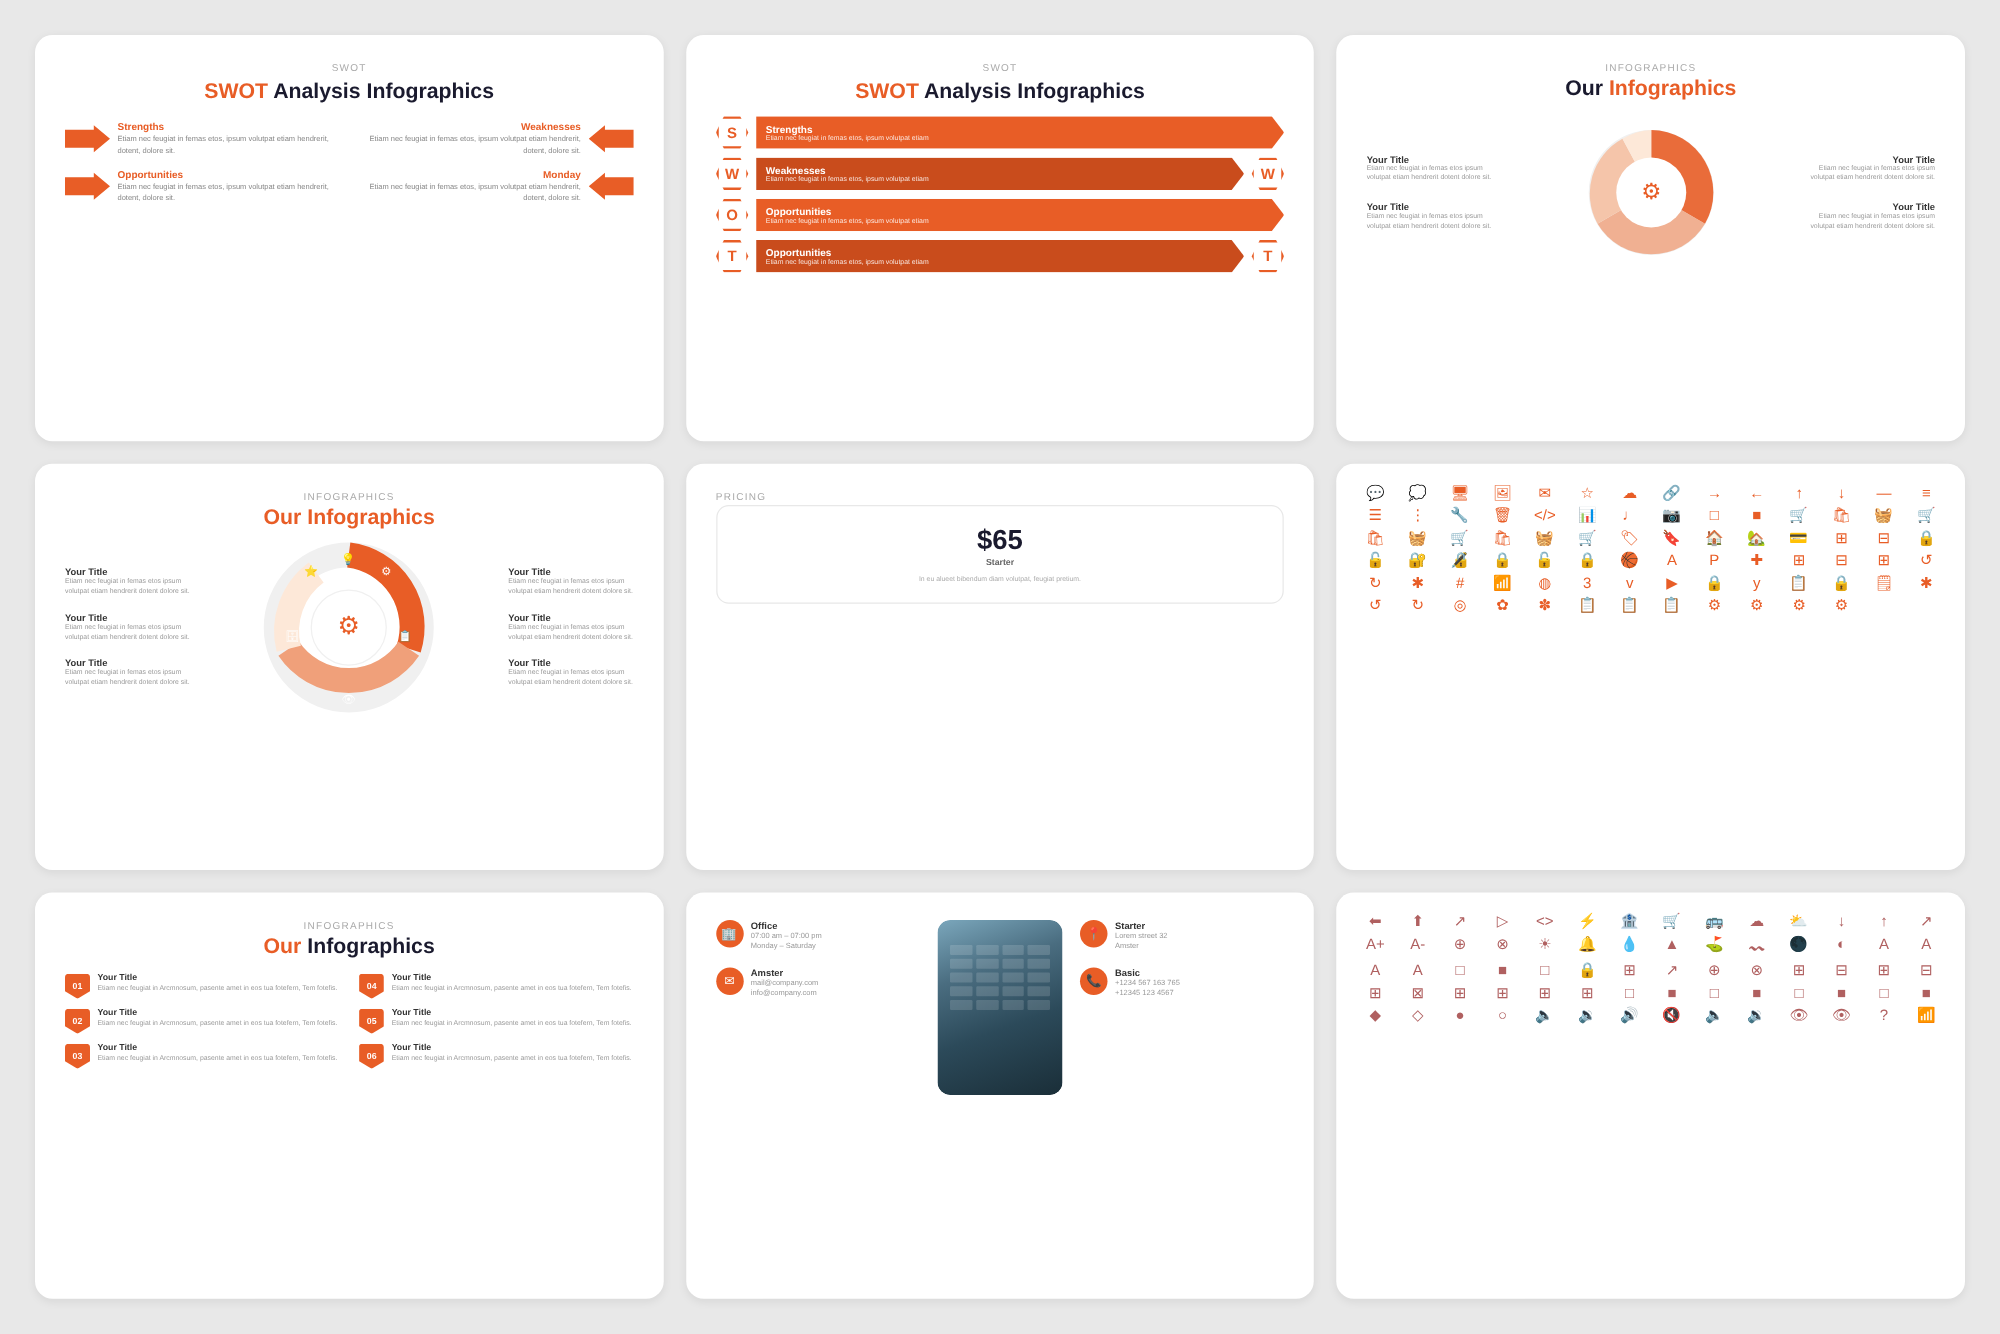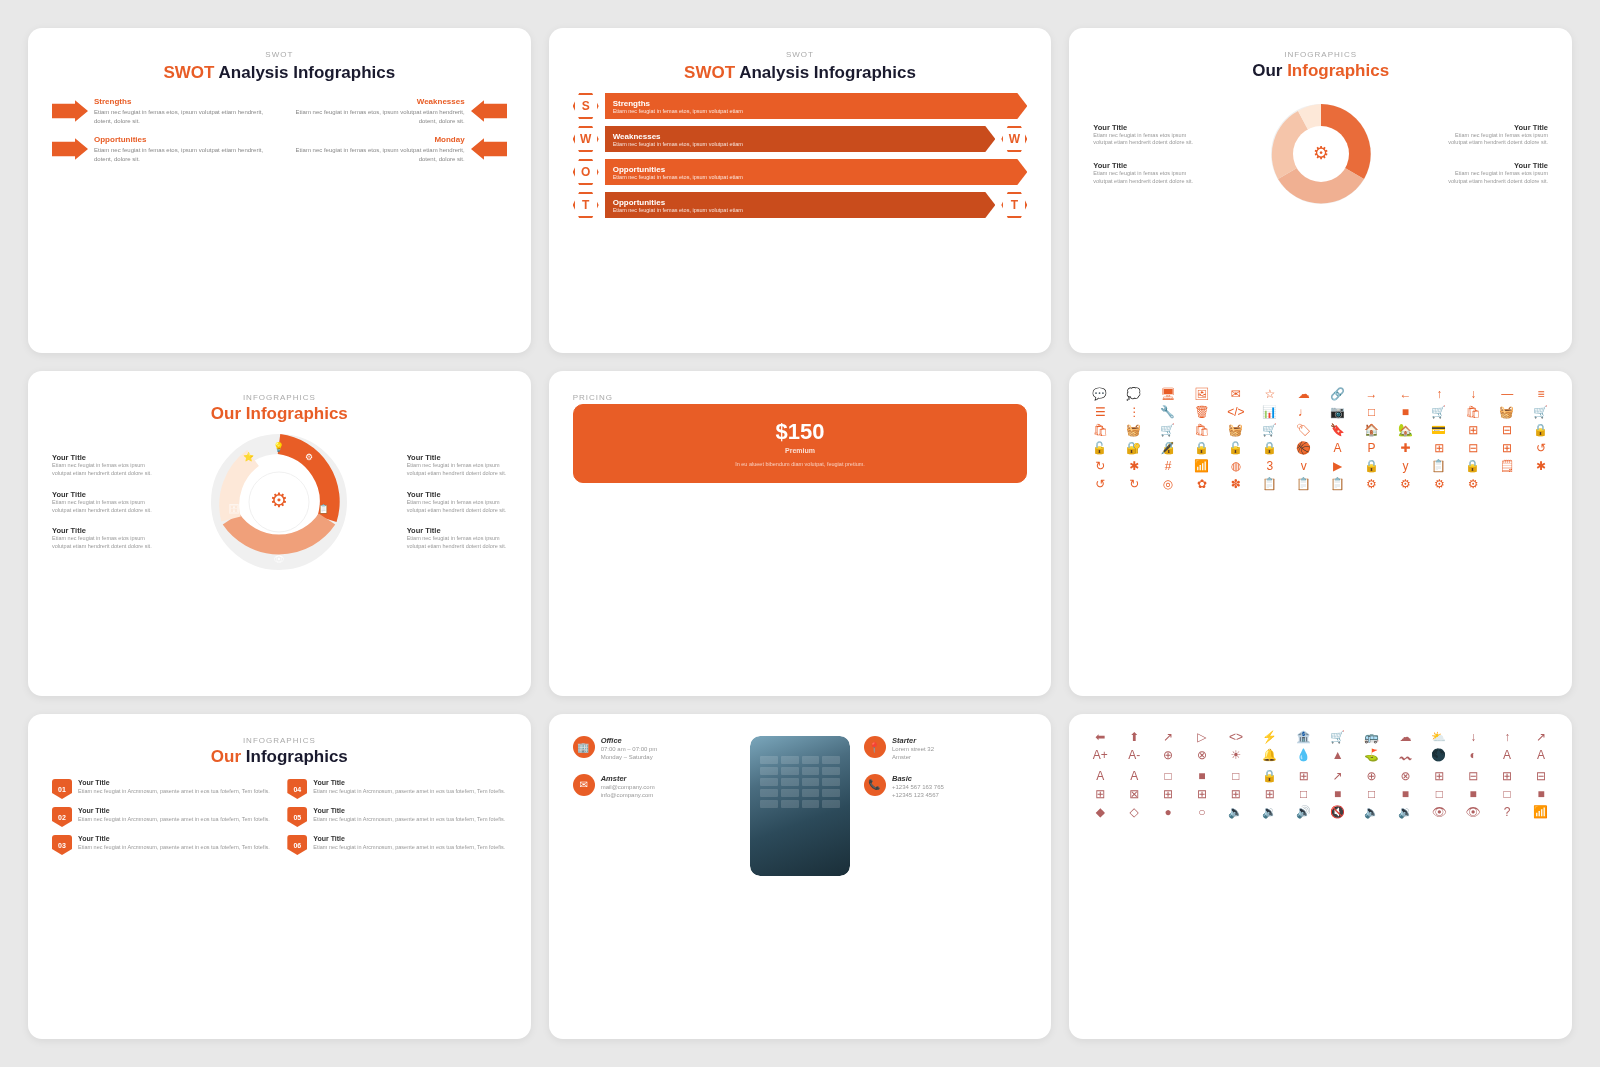--- a/index.html
+++ b/index.html
@@ -207,21 +207,21 @@
     .slide8 .title { text-align: center; font-size: 20px; font-weight: 700; color: #1a1a2e; margin-bottom: 14px; }
     .slide8 .title span { color: #e85d26; }
     .contact-layout { display: flex; gap: 14px; align-items: flex-start; }
     .contact-info { flex: 1; display: flex; flex-direction: column; gap: 12px; }
     .contact-item { display: flex; gap: 6px; align-items: flex-start; }
     .contact-icon {
       width: 22px; height: 22px; background: #e85d26; border-radius: 50%;
       display: flex; align-items: center; justify-content: center;
       color: #fff; font-size: 10px; flex-shrink: 0;
     }
-    .contact-label { font-size: 7.5px; font-weight: 700; color: #333; font-style: italic; }
+    .contact-label { font-size: 7.5px; font-weight: 700; color: #333; }
     .contact-value { font-size: 6px; color: #999; line-height: 1.4; }
     .contact-image {
       width: 100px;
       border-radius: 10px;
       overflow: hidden;
       flex-shrink: 0;
     }
     .building-img {
       width: 100%; height: 140px;
       background: linear-gradient(160deg, #7ba7bc 0%, #4a6d80 30%, #2c4a5a 60%, #1a2e38 100%);
@@ -442,23 +442,23 @@
           <div class="item-title">Your Title</div>
           <div class="item-body">Etiam nec feugiat in femas etos ipsum volutpat etiam hendrerit dotent dolore sit.</div>
         </div>
       </div>
     </div>
   </div>
 
   <div class="card slide5">
     <div class="slide-label">PRICING</div>
     <div class="pricing-cards">
-      <div class="price-card highlighted">
-        <div class="price-amount">$150</div>
-        <div class="price-tier">Premium</div>
+      <div class="price-card">
+        <div class="price-amount">$65</div>
+        <div class="price-tier">Starter</div>
         <div class="price-desc">In eu alueet bibendum diam volutpat, feugiat pretium.</div>
       </div>
     </div>
   </div>
 
   <div class="card slide6">
     <div style="display:grid;grid-template-columns:repeat(14,1fr);gap:4px;">
       <span style="font-size:12px;color:#e85d26;text-align:center">💬</span>
       <span style="font-size:12px;color:#e85d26;text-align:center">💭</span>
       <span style="font-size:12px;color:#e85d26;text-align:center">🖥</span>

